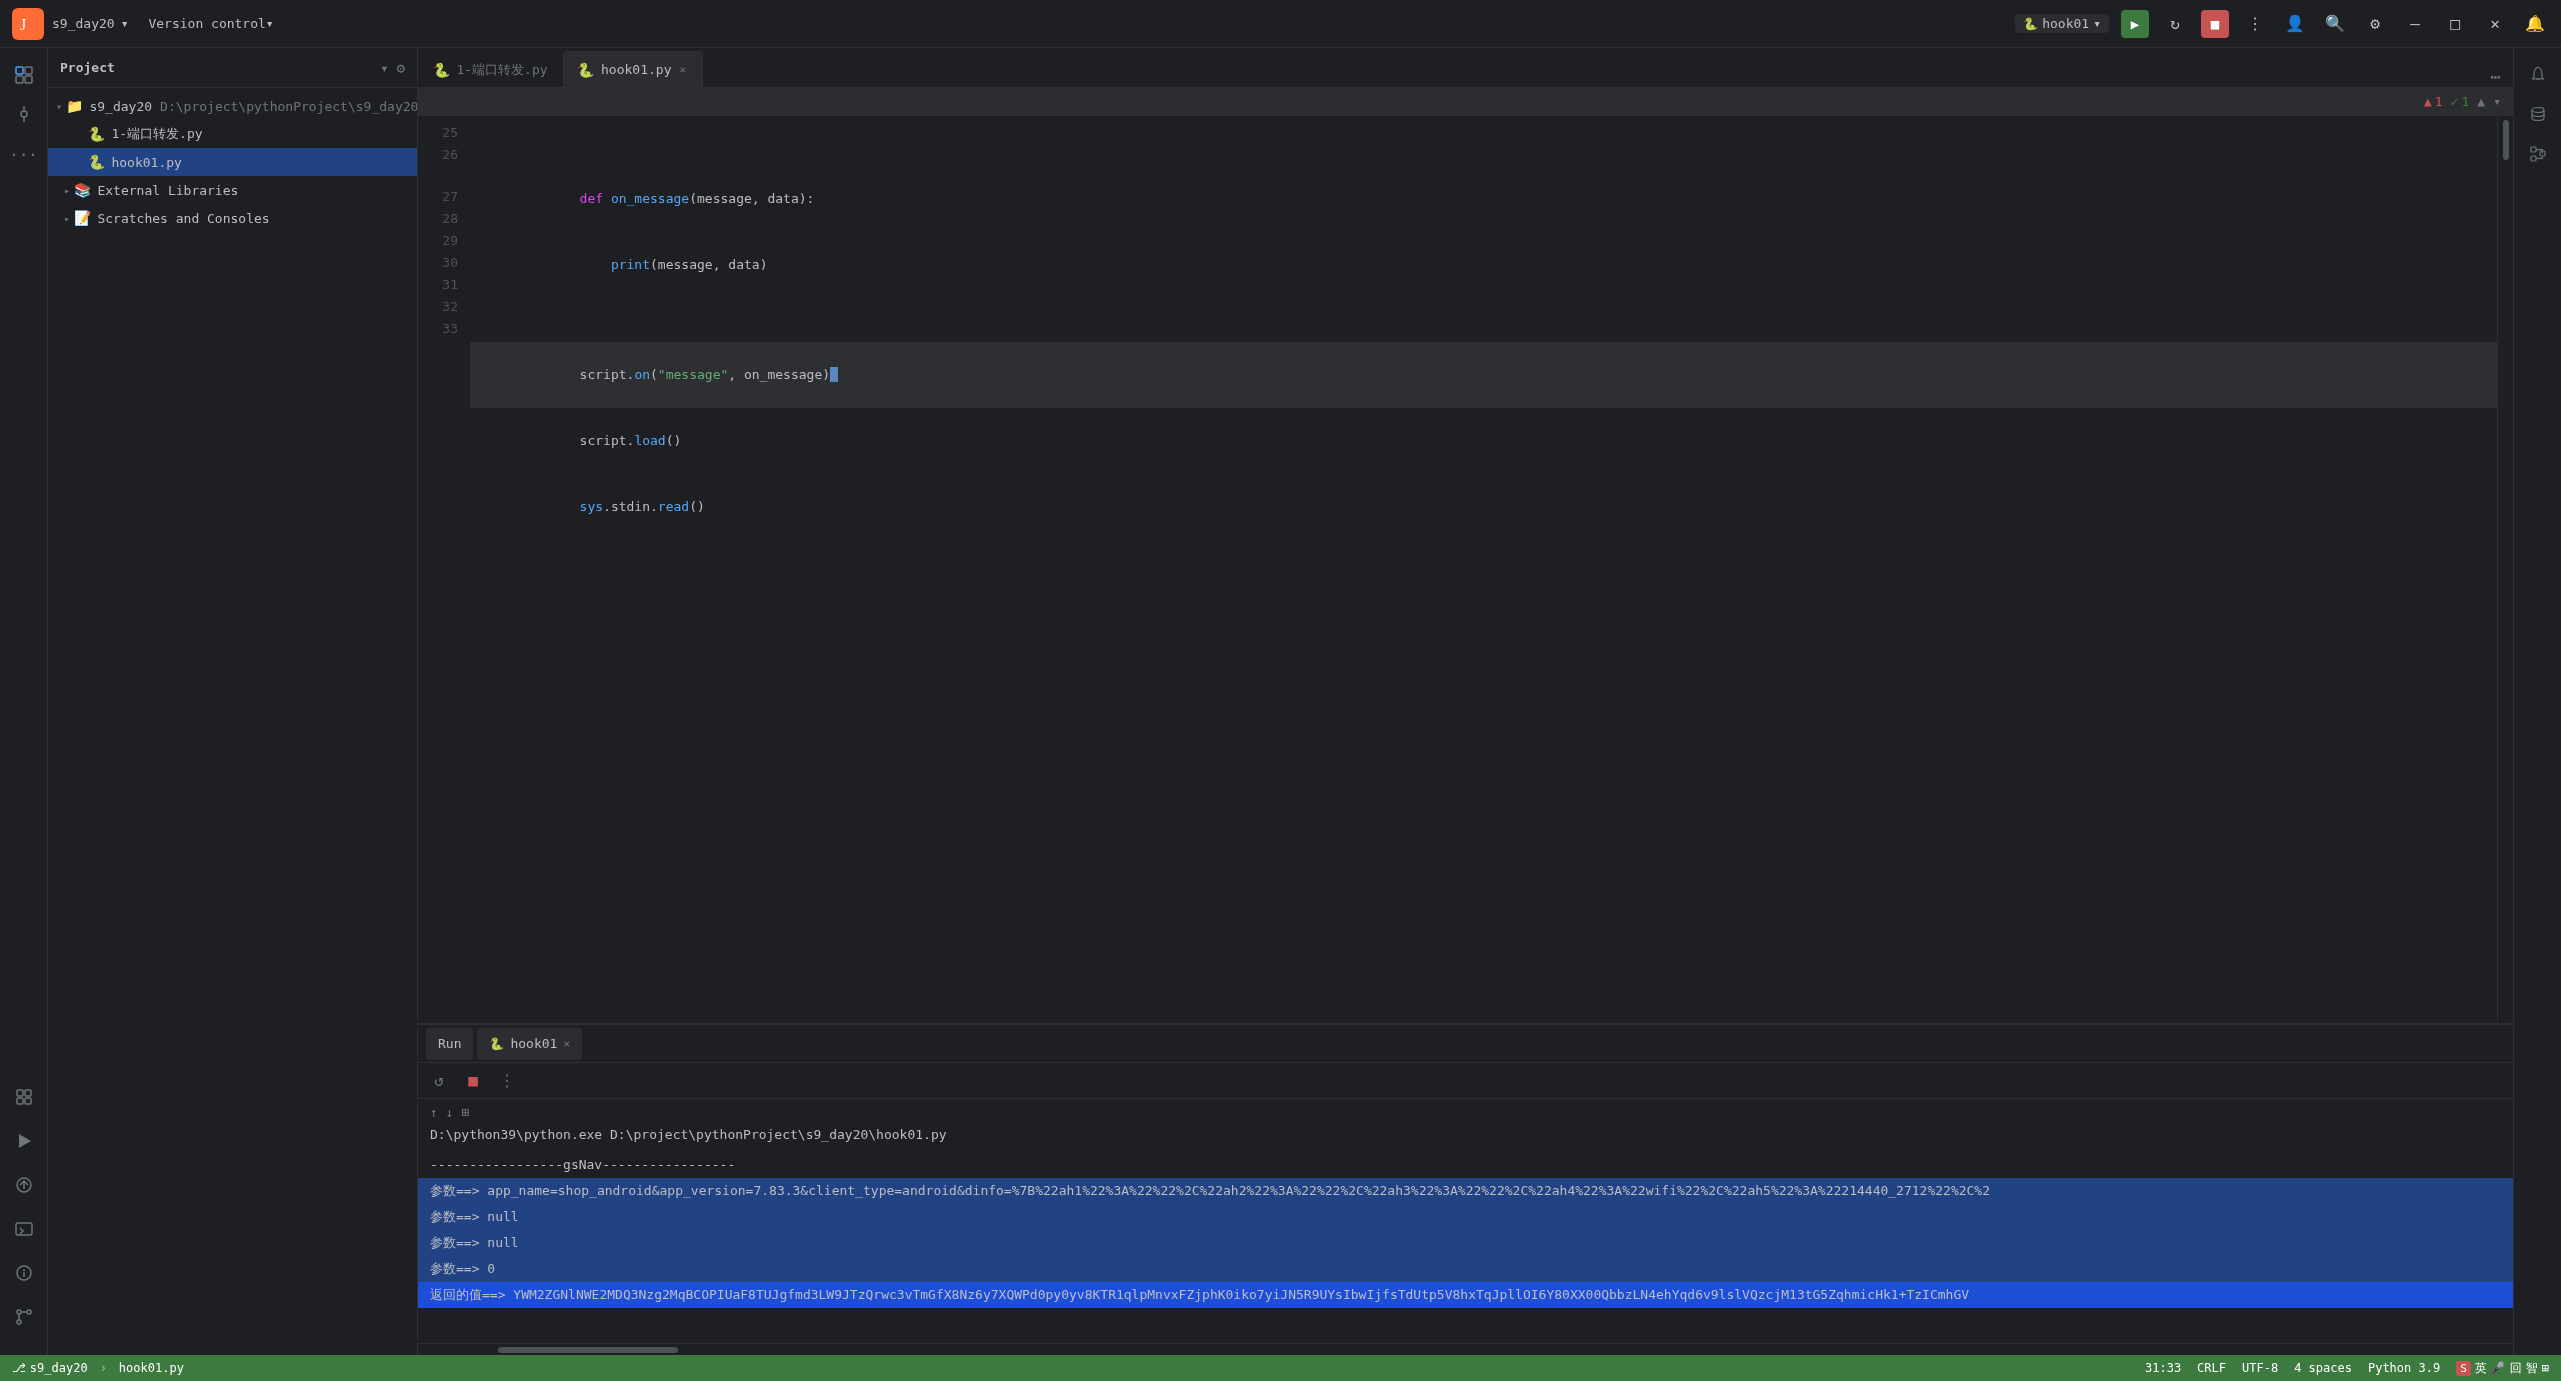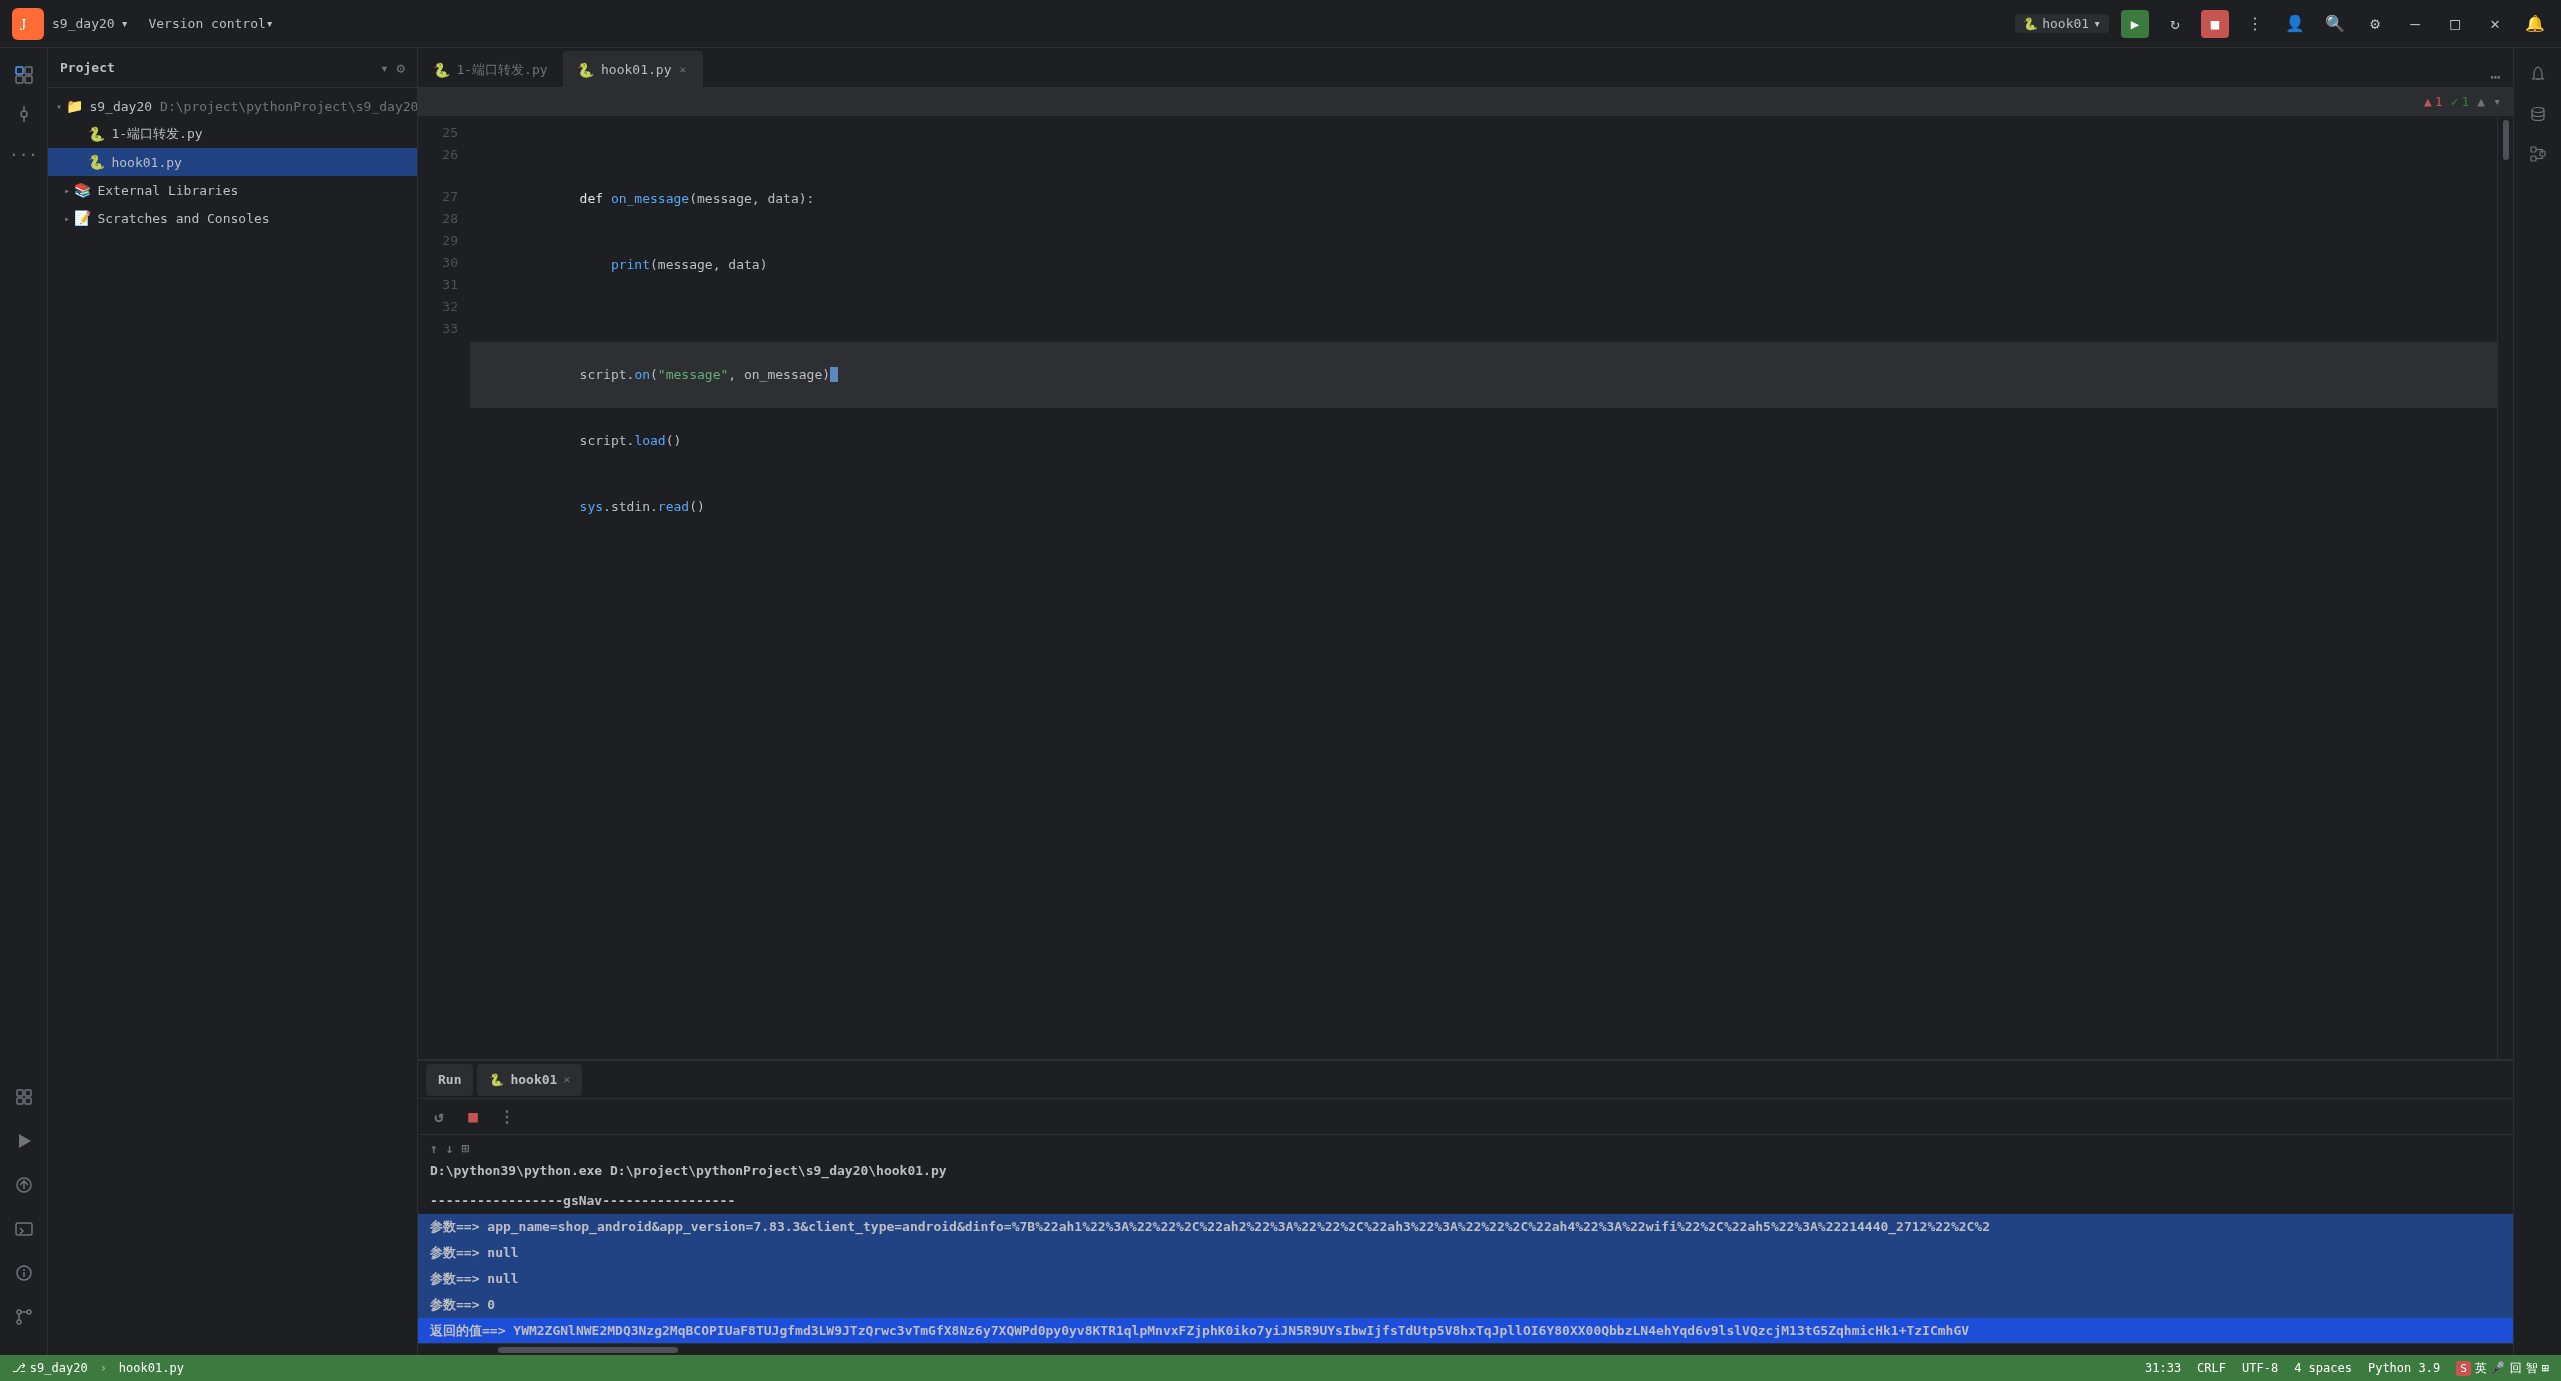--- a/index.html
+++ b/index.html
@@ -272,21 +272,21 @@
       min-height: 22px;
     }
     .code-line.highlighted { background: #2d2f33; }
     .usage-hint {
       color: #6f737a;
       font-size: 12px;
       margin-bottom: 2px;
     }
 
     
-    .kw { color: #e5e5e5; }
+    .kw { color: #d946ef; }
     .fn { color: #56a8f5; }
     .param { color: #bcbec4; }
     .string { color: #6aab73; }
     .builtin { color: #56a8f5; }
     .punc { color: #bcbec4; }
     .cursor-pos { background: #5a89c0; }
 
     
     .right-sidebar {
       width: 48px;
@@ -306,27 +306,26 @@
       justify-content: center;
       border-radius: 6px;
       cursor: pointer;
       color: #6f737a;
       font-size: 18px;
       margin-bottom: 4px;
     }
 
     
     .bottom-panel {
-      height: 296px;
+      height: 332px;
       background: #1e1f22;
       border-top: 2px solid #2d2f33;
       display: flex;
       flex-direction: column;
       flex-shrink: 0;
-      font-weight: bold;
     }
     .bottom-tab-bar {
       height: 38px;
       display: flex;
       align-items: center;
       padding: 0 8px;
       gap: 4px;
       border-bottom: 1px solid #2d2f33;
       flex-shrink: 0;
     }

